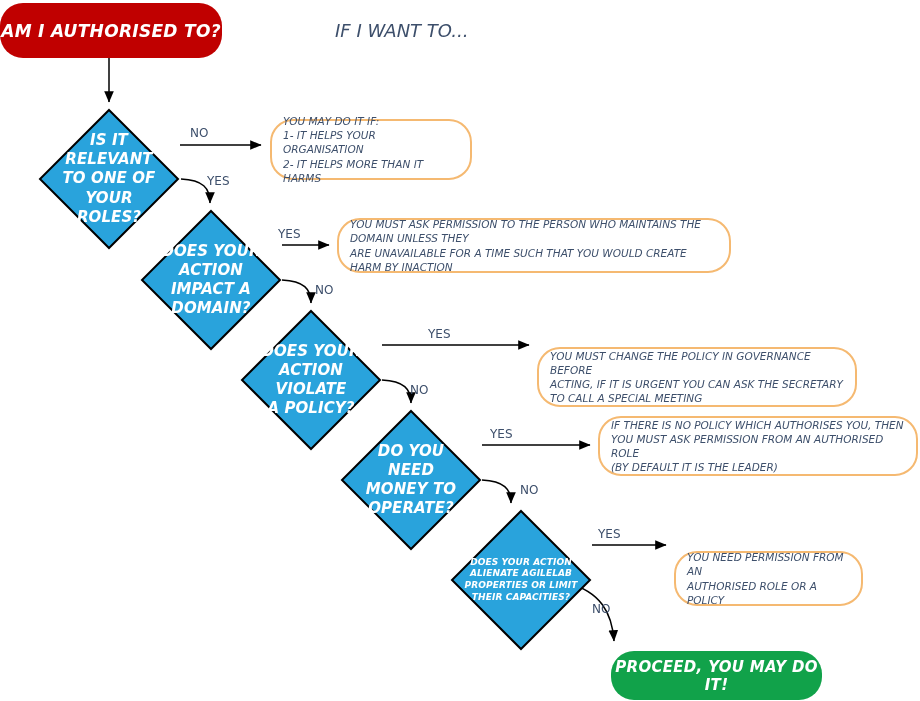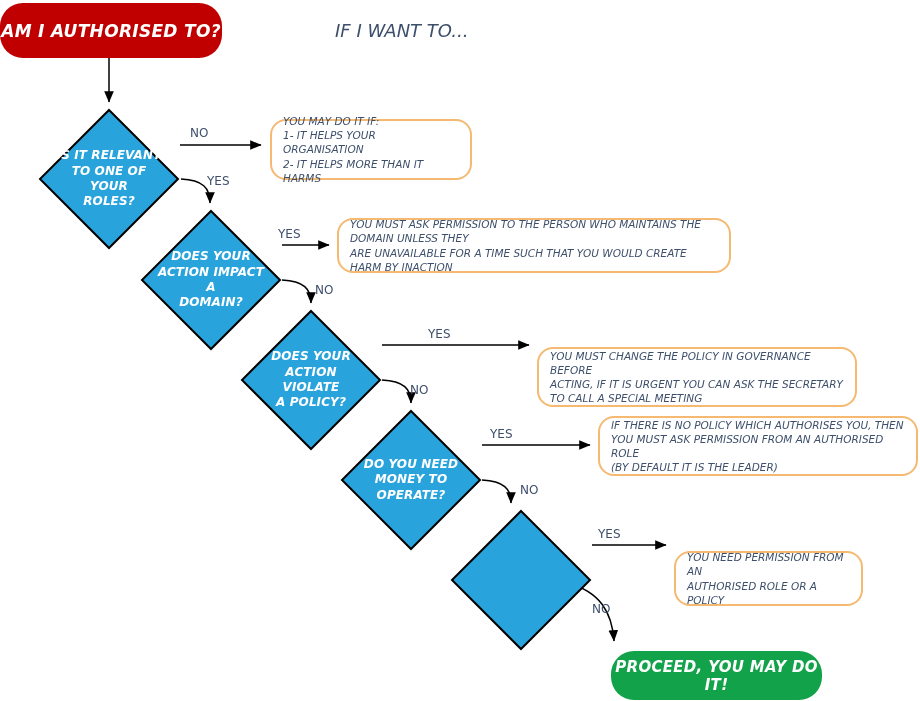--- a/index.html
+++ b/index.html
@@ -76,33 +76,33 @@
     top: 0;
     width: 78%;
     height: 100%;
     display: flex;
     align-items: center;
     justify-content: center;
     text-align: center;
     color: #ffffff;
     font-style: italic;
     font-weight: bold;
-    font-size: 12px;
+    font-size: 15px;
     line-height: 1.28;
     letter-spacing: 0.1px;
     white-space: pre-line;
   }
 
   
   .note {
     position: absolute;
     box-sizing: border-box;
     background: #ffffff;
     border: 2px solid #f5b971;
-    border-radius: 16px;
+    border-radius: 23px;
     display: flex;
     align-items: center;
     padding: 6px 11px;
   }
   .note .ntext {
     color: #3d4f6b;
     font-style: italic;
     font-size: 10.5px;
     line-height: 1.35;
     white-space: pre-line;
@@ -190,20 +190,24 @@
     </svg>
     <div class="dlabel">DO YOU NEED
 MONEY TO
 OPERATE?</div>
   </div>
 
   <div class="diamond" style="left:450px; top:509px; width:142px; height:142px;">
     <svg class="shape" viewBox="0 0 142 142">
       <polygon points="71,2 140,71 71,140 2,71" fill="#29a3dc" stroke="#000" stroke-width="2"></polygon>
     </svg>
+    <div class="dlabel" style="left:6%; width:88%; font-size:9px;">DOES YOUR ACTION
+ALIENATE AGILELAB
+PROPERTIES OR LIMIT
+THEIR CAPACITIES?</div>
   </div>
 
   <div class="note" style="left:270px; top:119px; width:202px; height:61px;">
     <span class="ntext">YOU MAY DO IT IF:
 1- IT HELPS YOUR ORGANISATION
 2- IT HELPS MORE THAN IT HARMS</span>
   </div>
 
   <div class="note" style="left:337px; top:218px; width:394px; height:55px;">
     <span class="ntext">YOU MUST ASK PERMISSION TO THE PERSON WHO MAINTAINS THE DOMAIN UNLESS THEY

